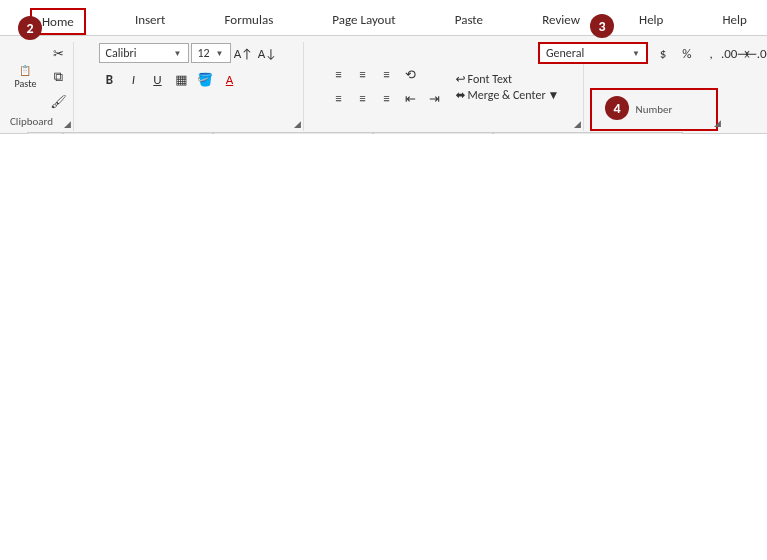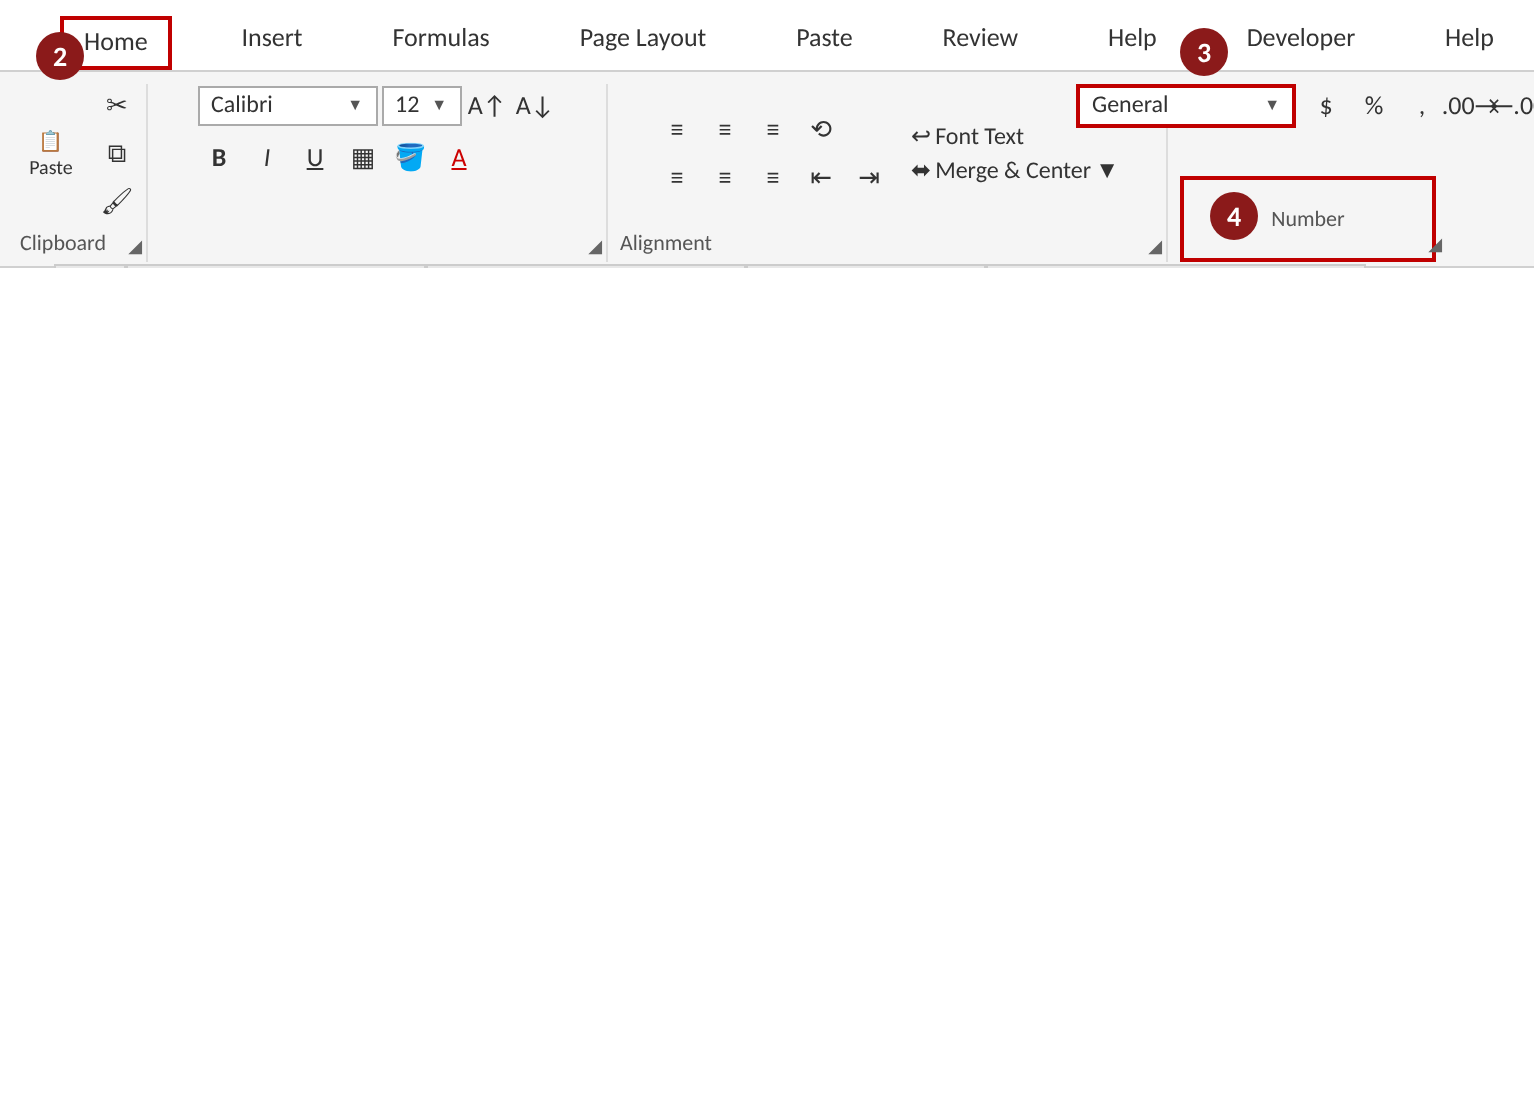--- a/index.html
+++ b/index.html
@@ -58,21 +58,20 @@
 <div class="container">
 
 <div class="ribbon-tabs">
   <div class="tab active">Home</div>
   <div class="tab">Insert</div>
   <div class="tab">Formulas</div>
   <div class="tab">Page Layout</div>
   <div class="tab">Paste</div>
   <div class="tab">Review</div>
   <div class="tab">Help</div>
-  <div class="tab">Developer</div>
   <div class="tab">Help</div>
 </div>
 
 <div class="ribbon-body">
 
   <div class="ribbon-group" style="width:70px">
     <div class="group-content">
       <div class="btn-big">
         <span>📋</span>
         <span>Paste</span>
@@ -135,21 +134,20 @@
           <span>↩</span>
           <span>Font Text</span>
         </div>
         <div class="row-btns">
           <span>⬌</span>
           <span>Merge &amp; Center</span>
           <span class="chev">▼</span>
         </div>
       </div>
     </div>
-    <div class="group-label">Alignment</div>
     <span class="dialog-launcher">◢</span>
   </div>
 
   <div class="ribbon-group number-group-wrap" style="width:140px">
     <div class="group-content" style="flex-direction:row; align-items:flex-start; gap:4px;">
       <div class="combo number-combo">
         <span>General</span>
         <span class="chev">▼</span>
       </div>
       <div class="row-btns">

